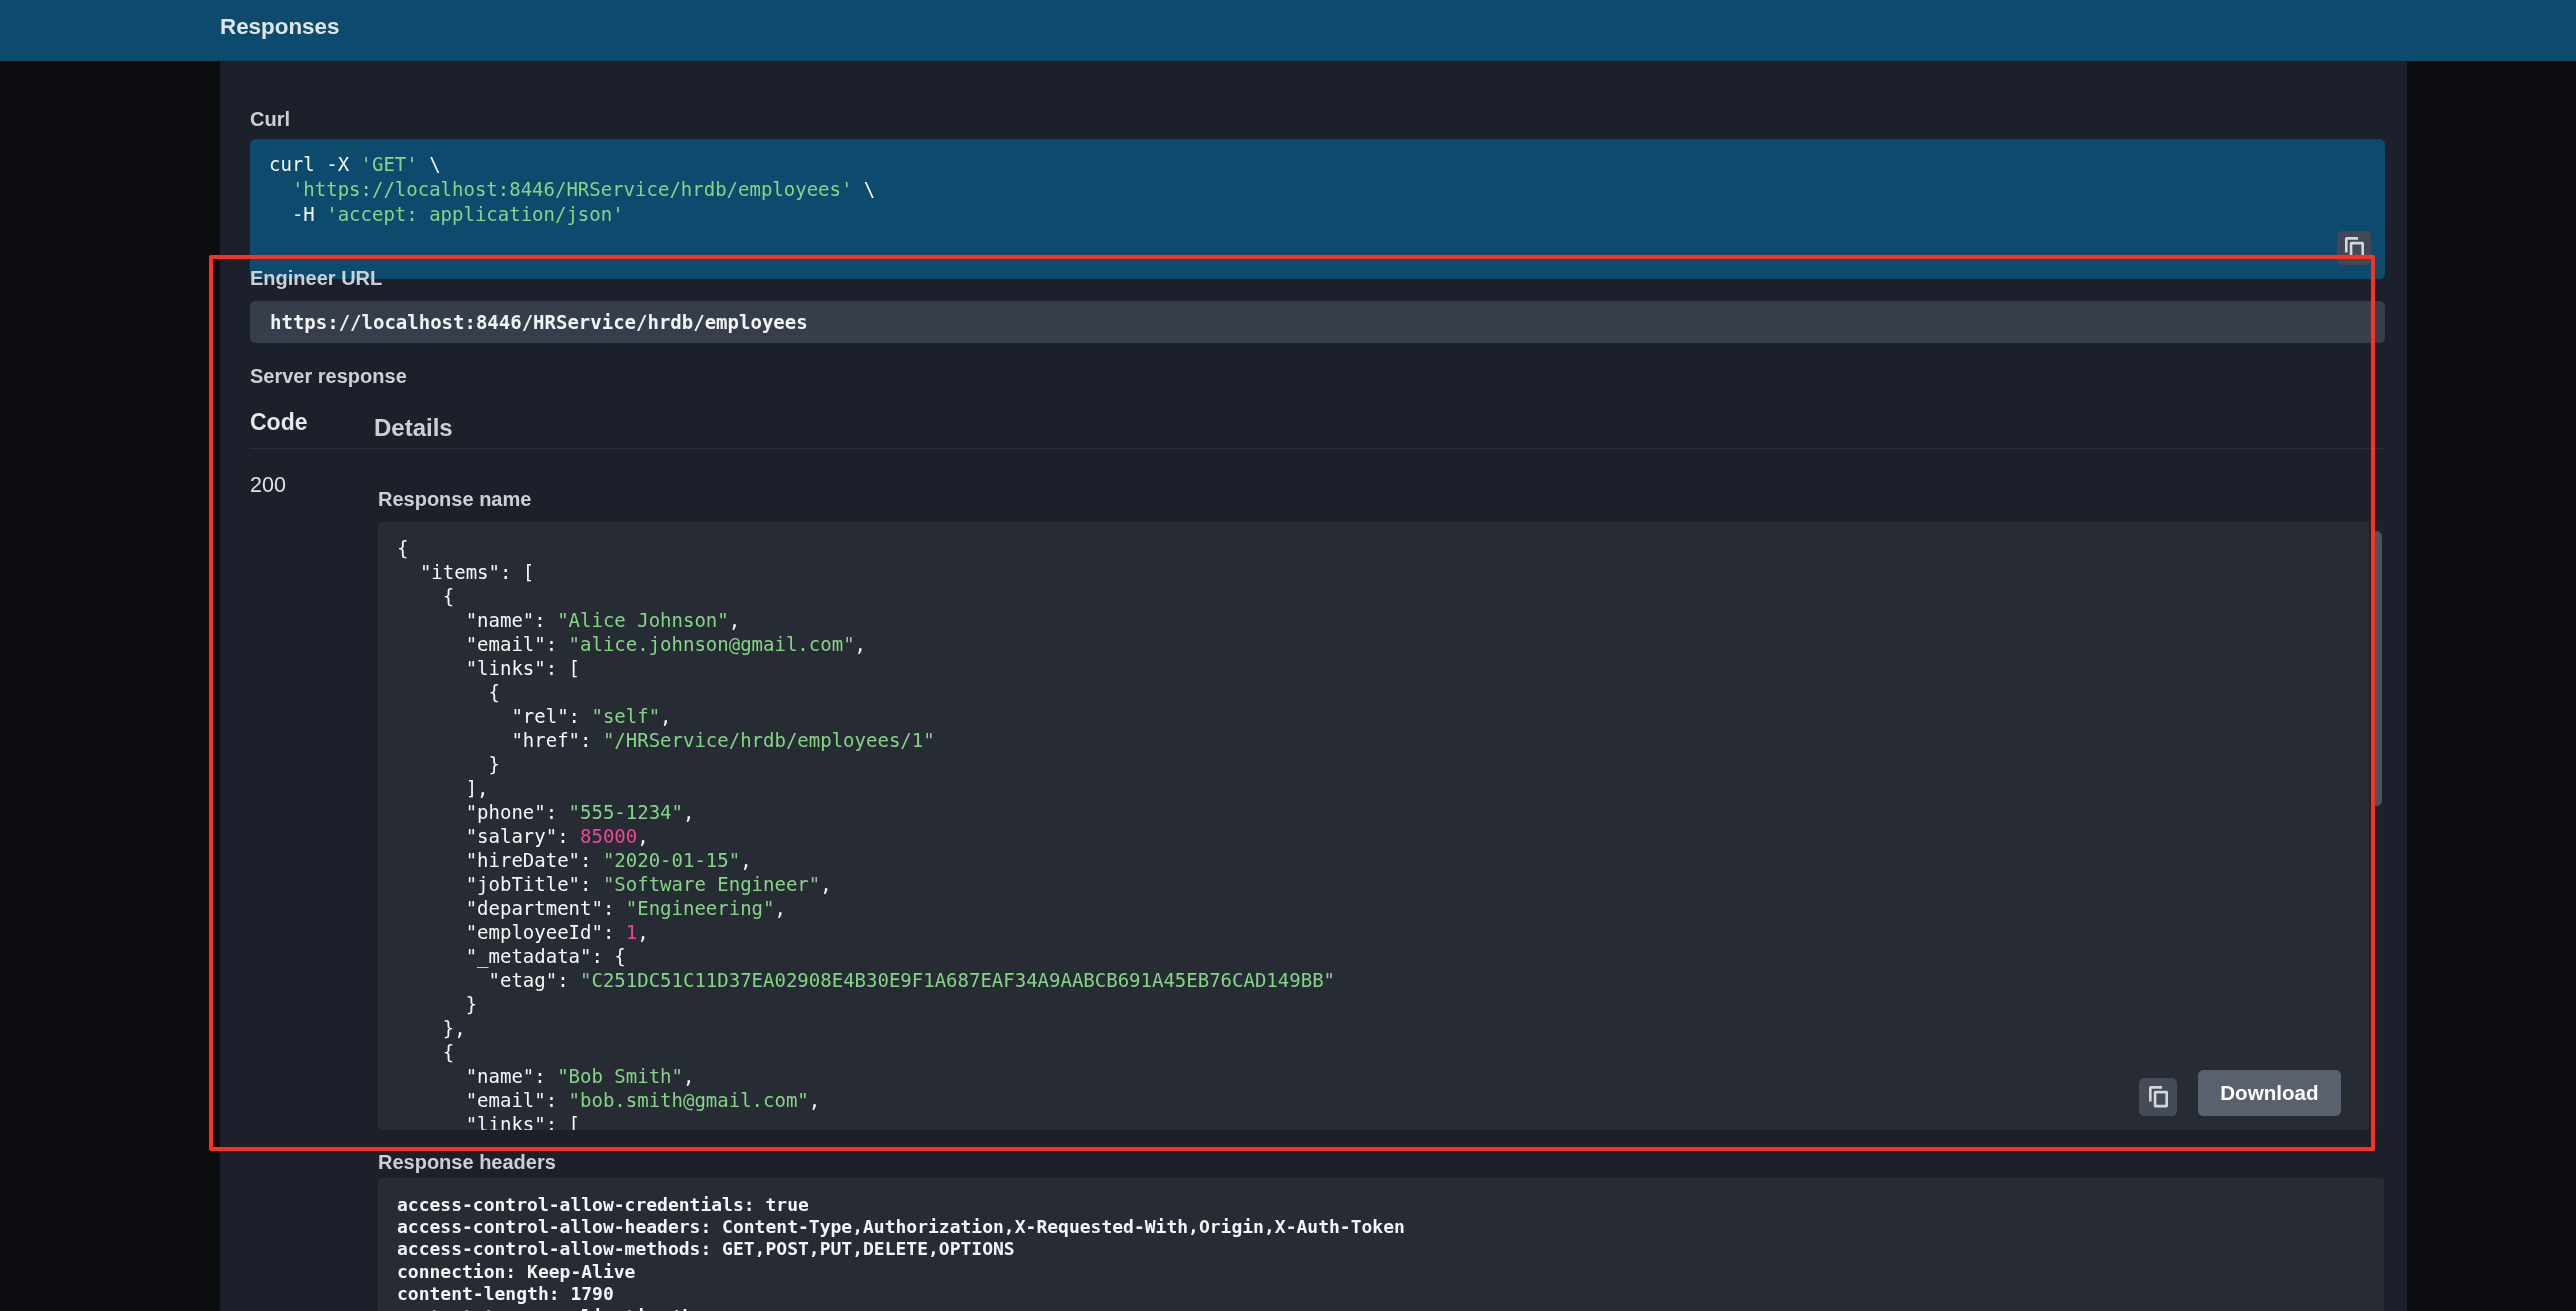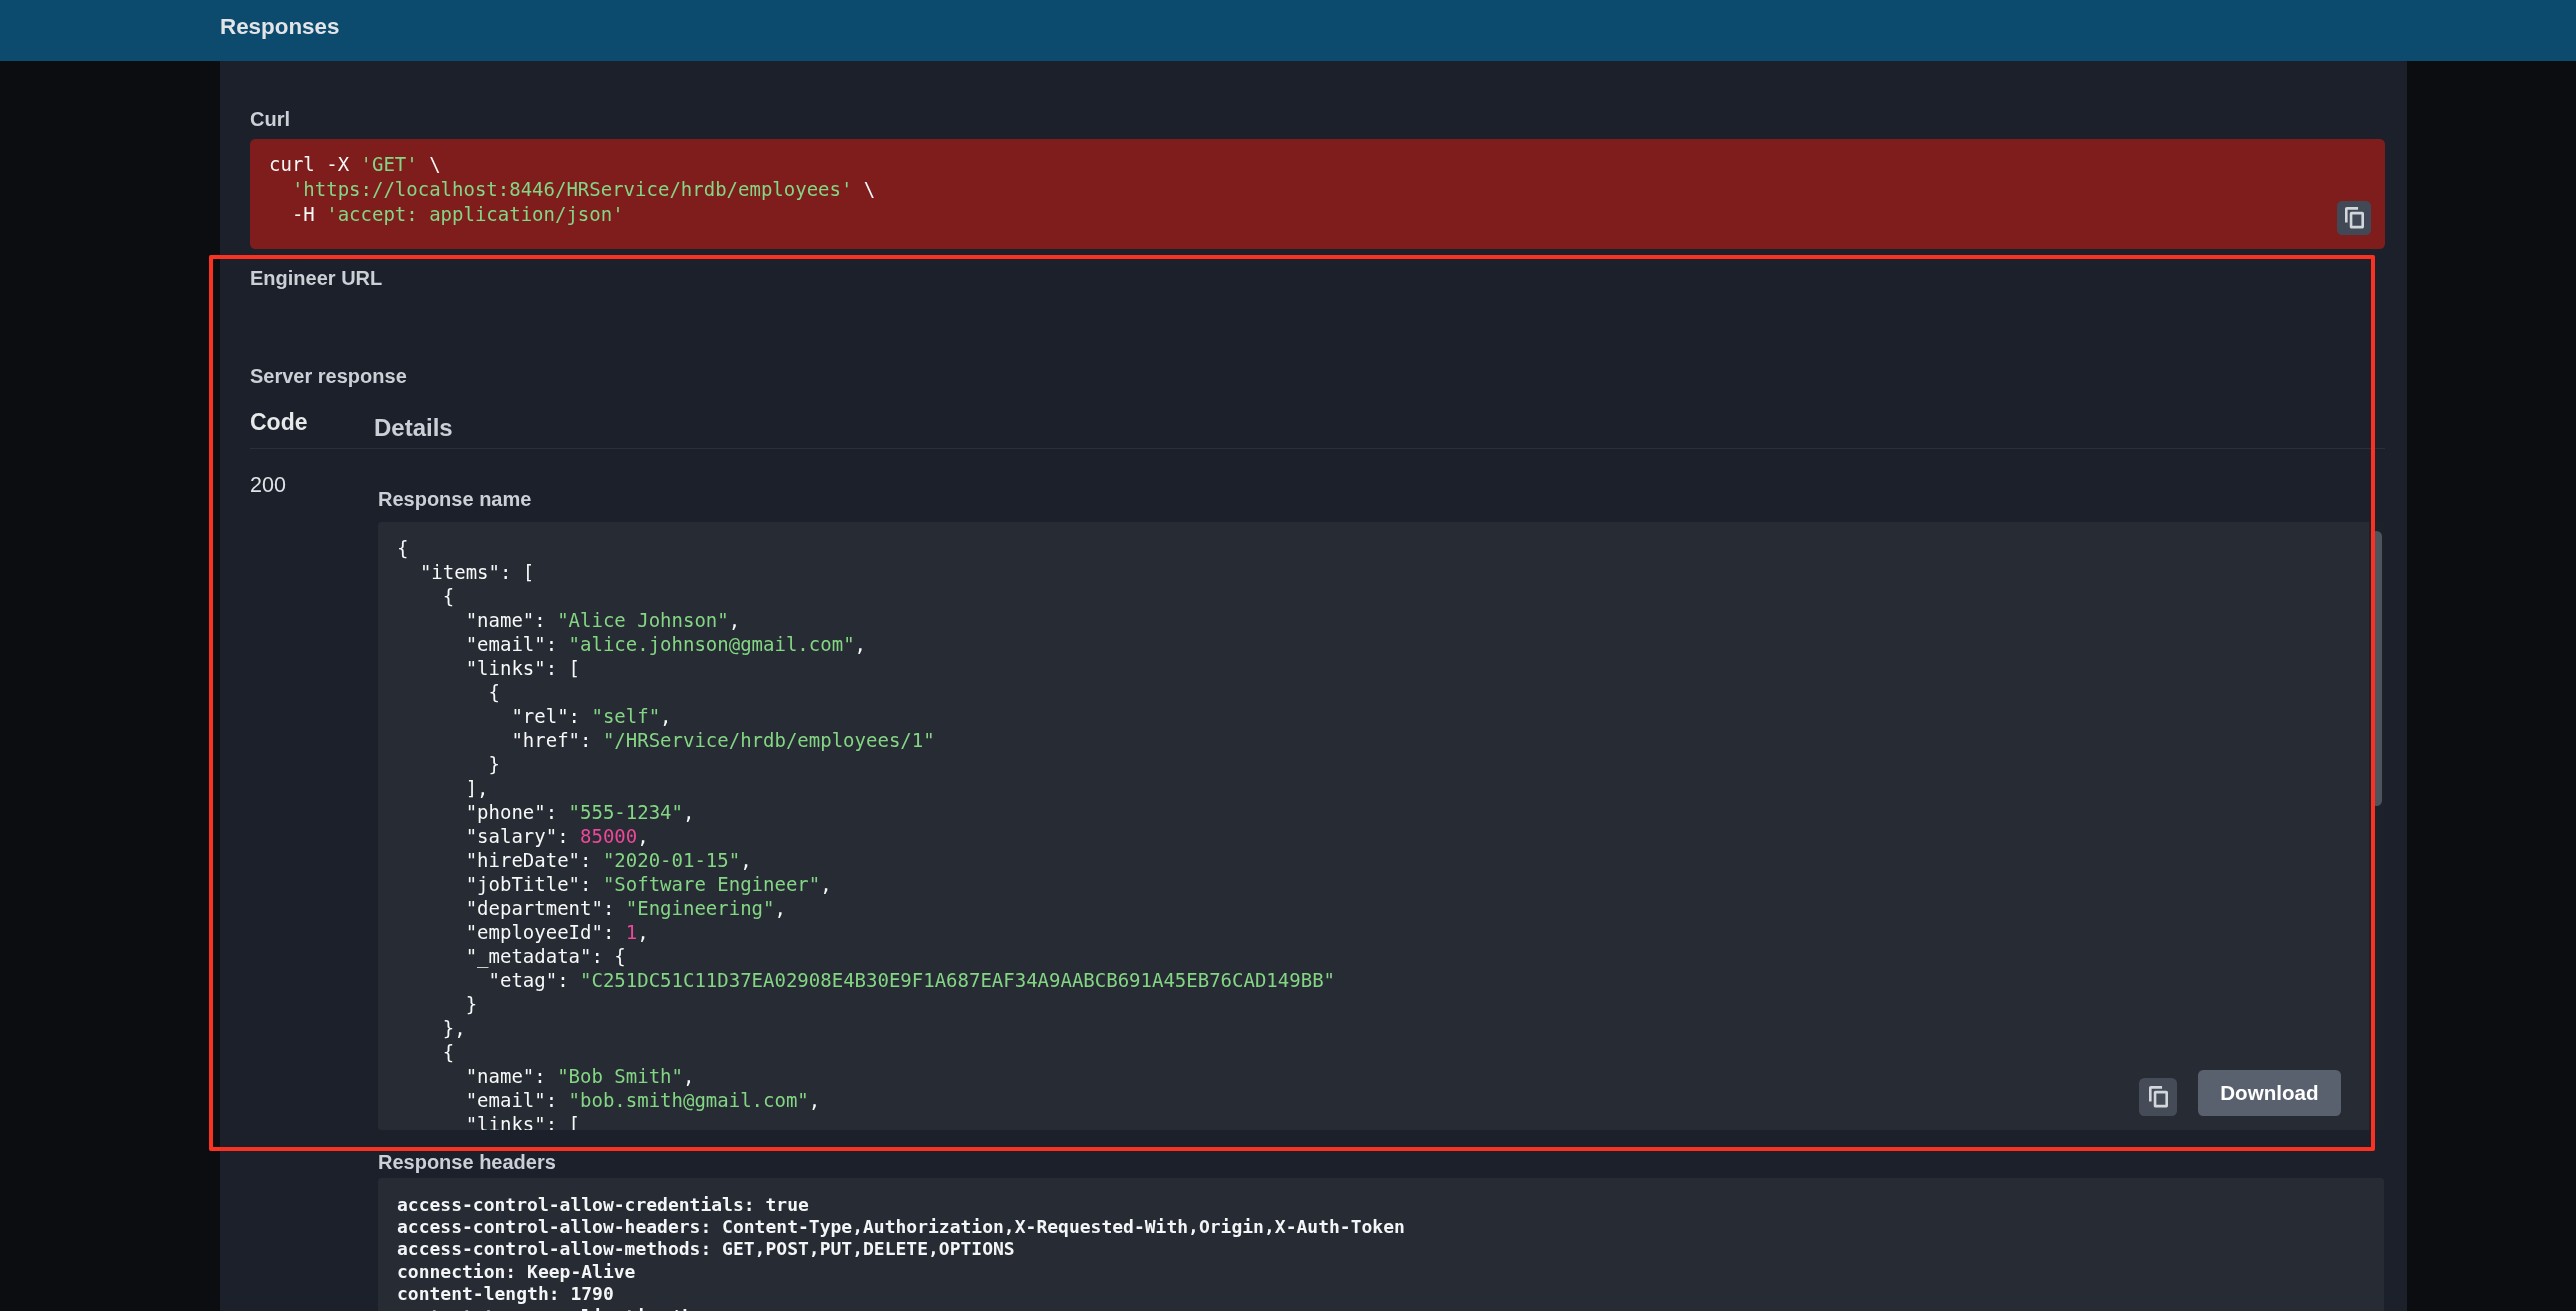--- a/index.html
+++ b/index.html
@@ -17,21 +17,21 @@
   .requrl-label { left:30px; top:206px; }
   .server-label { left:30px; top:304px; }
   .details-col-header { left:154px; top:353px; font-size:24px; }
   .respbody-label { left:158px; top:427px; }
   .respheaders-label { left:158px; top:1090px; }
 
   .code-col-header { position:absolute; left:30px; top:348px; font-size:23px; font-weight:700; color:#e6e8ea; }
   .thead-line { position:absolute; left:30px; top:387px; width:2135px; height:0.9px; background:rgba(255,255,255,0.07); }
   .status-code { position:absolute; left:30px; top:412px; font-size:21.5px; color:#e1e3e6; }
 
-  .curl-block { position:absolute; left:30px; top:78px; width:2135px; height:110px; background:#7f1d1d; border-radius:5.2px; padding:13px 19px; }
+  .curl-block { position:absolute; left:30px; top:78px; width:2135px; height:140px; background:#0c4a6e; border-radius:5.2px; padding:13px 19px; }
   .code-lines { font-size:19px; line-height:25px; white-space:pre; }
   .resp-body .code-lines { line-height:24px; }
   .tk-p { color:#f7f8f8; }
   .tk-s { color:#84d684; }
   .tk-n { color:#ec4899; }
 
   .requrl-box { position:absolute; left:30px; top:240px; width:2135px; height:42px; background:#363d4b; border-radius:5.2px; font-size:19px; font-weight:700; color:#f2f3f4; line-height:42px; padding:0 20px; white-space:pre; }
 
   .resp-body { position:absolute; left:158px; top:461px; width:2006px; height:608px; background:#262b34; border-radius:3.4px; padding:13.8px 0 0 19px; overflow:hidden; }
   .scrollbar { position:absolute; right:0; top:0; width:14.6px; height:608px; background:#1d212a; }
@@ -62,20 +62,21 @@
       <span style="display:flex;">
         <svg width="19" height="21.5" viewBox="0 0 16 18">
           <path fill="#d3d6da" d="M11 0H1.5C.7 0 0 .7 0 1.5V13h2.2V2.2H11V0z"></path>
           <path fill="#d3d6da" d="M14.5 4H5.5C4.7 4 4 4.7 4 5.5v11c0 .8.7 1.5 1.5 1.5h9c.8 0 1.5-.7 1.5-1.5v-11c0-.8-.7-1.5-1.5-1.5zM13.8 15.8H6.2V6.2h7.6v9.6z"></path>
         </svg>
       </span>
     </button>
   </div>
 
   <div class="label requrl-label">Engineer URL</div>
+  <div class="requrl-box mono">https://localhost:8446/HRService/hrdb/employees</div>
 
   <div class="label server-label">Server response</div>
 
   <div class="code-col-header">Code</div>
   <div class="label details-col-header">Details</div>
   <div class="thead-line"></div>
 
   <div class="status-code">200</div>
   <div class="label respbody-label">Response name</div>
 

